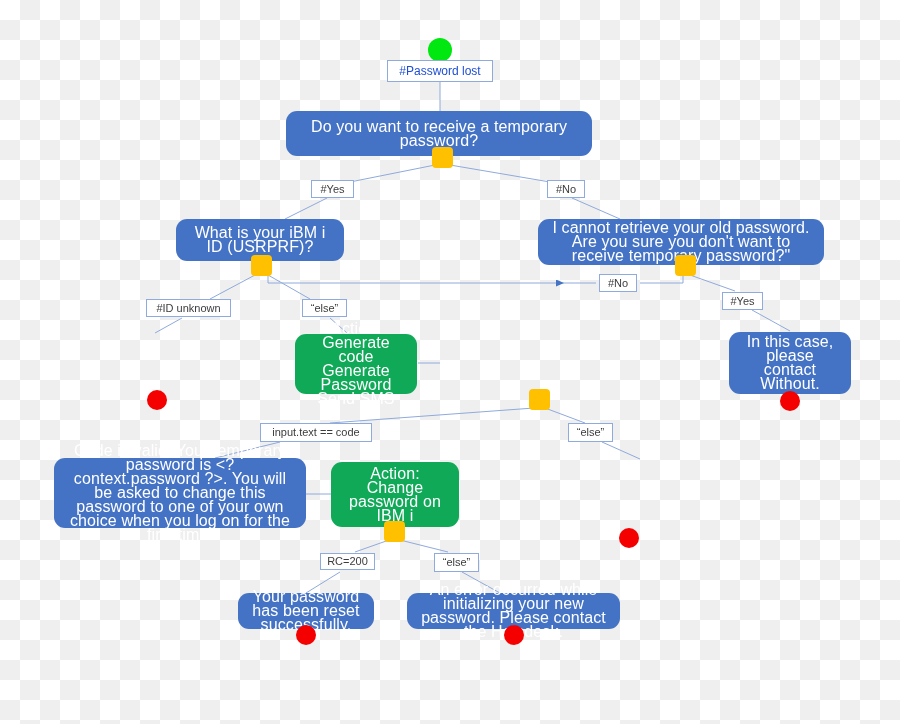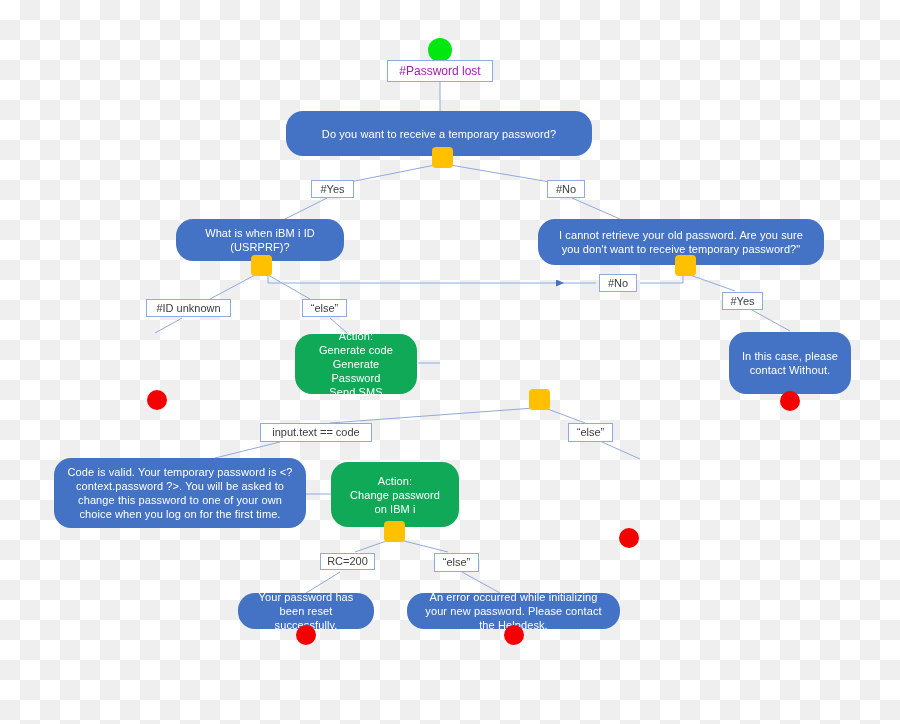--- a/index.html
+++ b/index.html
@@ -32,23 +32,23 @@
     pointer-events: none;
   }
   .node {
     position: absolute;
     box-sizing: border-box;
     display: flex;
     align-items: center;
     justify-content: center;
     text-align: center;
     color: #ffffff;
-    font-size: 11px;
+    font-size: 16px;
     line-height: 14px;
-    border-radius: 17px;
+    border-radius: 11px;
     padding: 4px 12px;
     letter-spacing: .1px;
   }
   .node.blue   { background: #4472c4; }
   .node.green  { background: #0fa958; }
   .start-node {
     position: absolute;
     border-radius: 50%;
     background: #00e810;
   }
@@ -75,21 +75,21 @@
     justify-content: center;
     text-align: center;
     padding: 2px 2px;
     white-space: nowrap;
   }
   .title-box {
     position: absolute;
     box-sizing: border-box;
     background: #ffffff;
     border: 1px solid #8faadc;
-    color: #a21caf;
+    color: #1d4ed8;
     font-size: 12px;
     line-height: 14px;
     display: flex;
     align-items: center;
     justify-content: center;
     text-align: center;
     white-space: nowrap;
   }
 </style>
 </head>
@@ -155,21 +155,21 @@
   <div class="start-node" style="left:428px; top:38px; width:24px; height:24px;"></div>
 
   <div class="title-box" style="left:387px; top:60px; width:106px; height:22px;">#Password lost</div>
 
   <div class="node blue" style="left:286px; top:111px; width:306px; height:45px;">Do you want to receive a temporary password?</div>
   <div class="diamond" style="left:432px; top:147px; width:21px; height:21px;"></div>
 
   <div class="label-box" style="left:311px; top:180px; width:43px; height:18px;">#Yes</div>
   <div class="label-box" style="left:547px; top:180px; width:38px; height:18px;">#No</div>
 
-  <div class="node blue" style="left:176px; top:219px; width:168px; height:42px;">What is when iBM i ID (USRPRF)?</div>
+  <div class="node blue" style="left:176px; top:219px; width:168px; height:42px;">What is your iBM i ID (USRPRF)?</div>
   <div class="diamond" style="left:251px; top:255px; width:21px; height:21px;"></div>
 
   <div class="node blue" style="left:538px; top:219px; width:286px; height:46px;">I cannot retrieve your old password. Are you sure you don't want to receive temporary password?"</div>
   <div class="diamond" style="left:675px; top:255px; width:21px; height:21px;"></div>
 
   <div class="label-box" style="left:146px; top:299px; width:85px; height:18px;">#ID unknown</div>
   <div class="label-box" style="left:302px; top:299px; width:45px; height:18px;">“else”</div>
   <div class="label-box" style="left:599px; top:274px; width:38px; height:18px;">#No</div>
   <div class="label-box" style="left:722px; top:292px; width:41px; height:18px;">#Yes</div>
 

